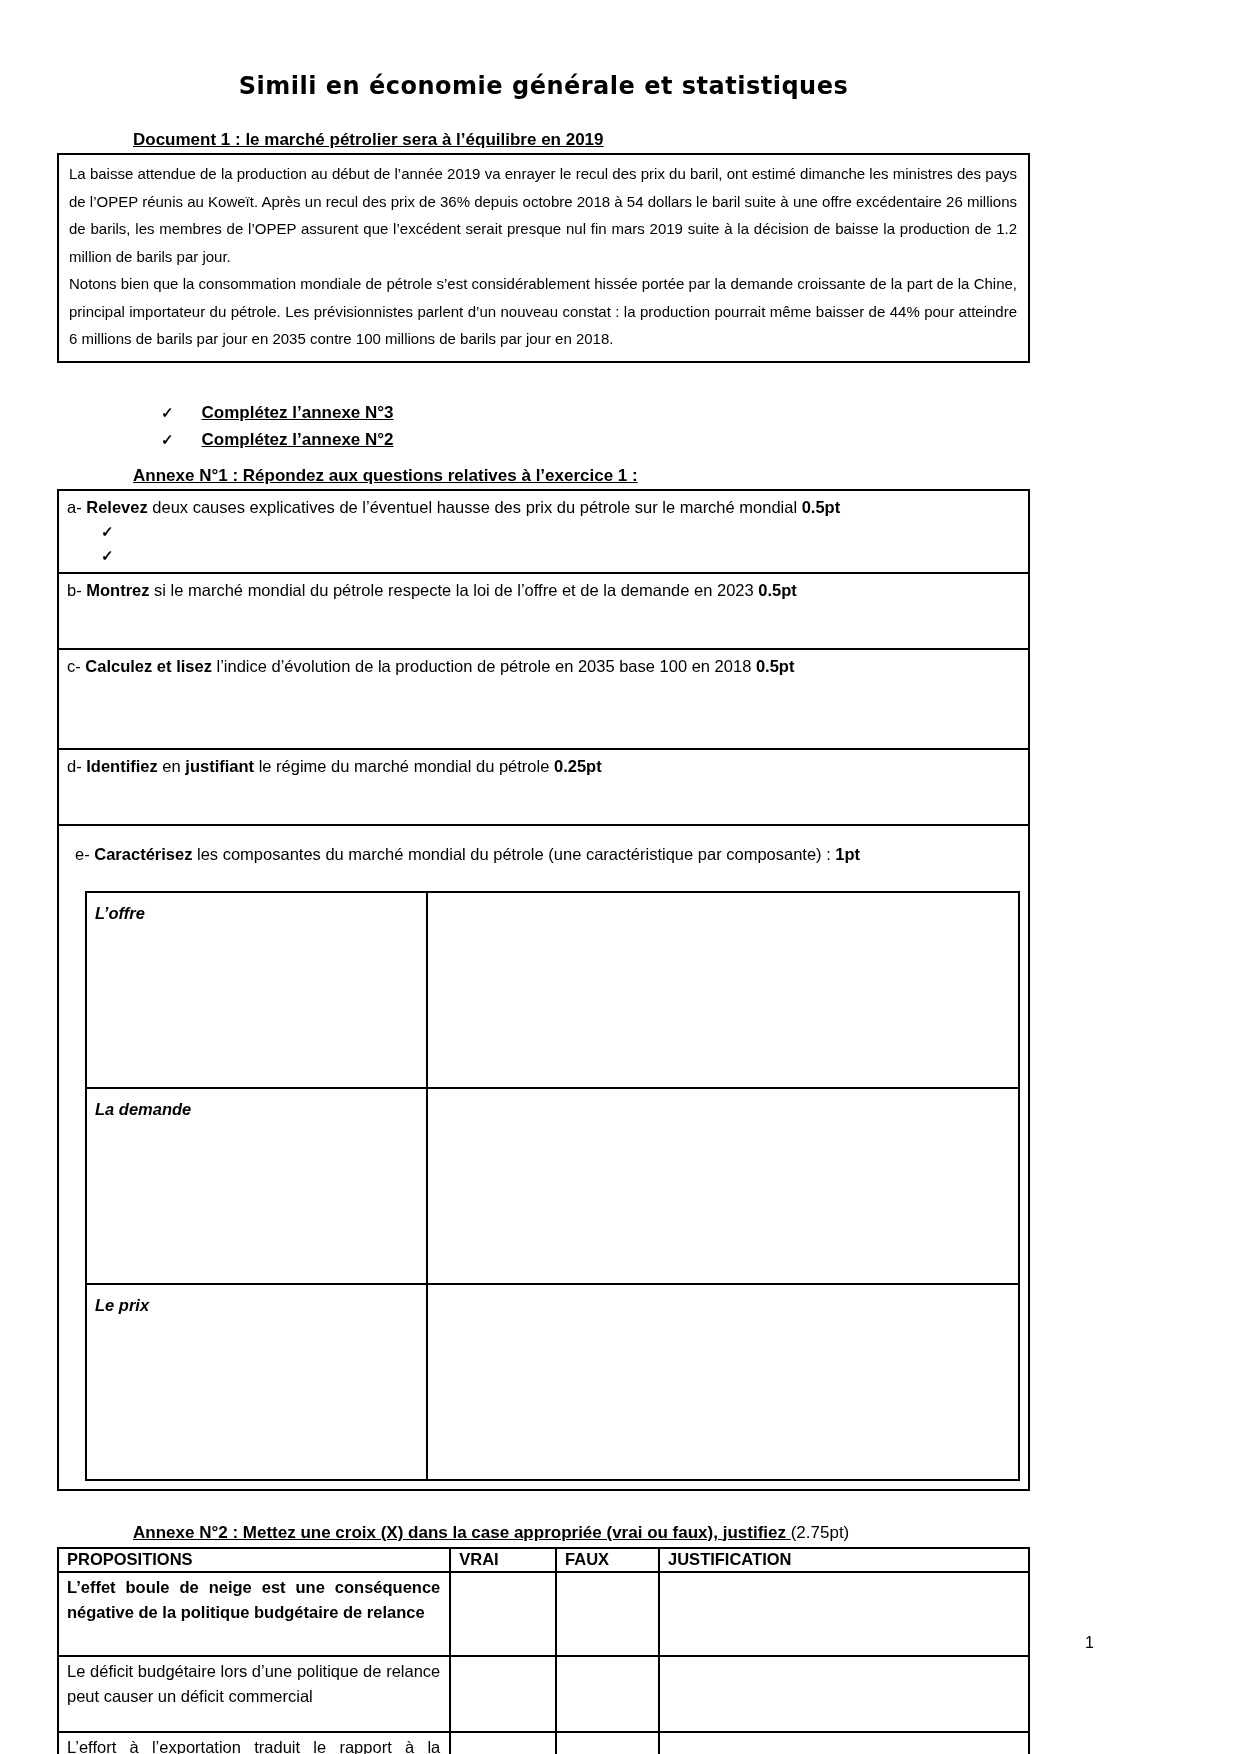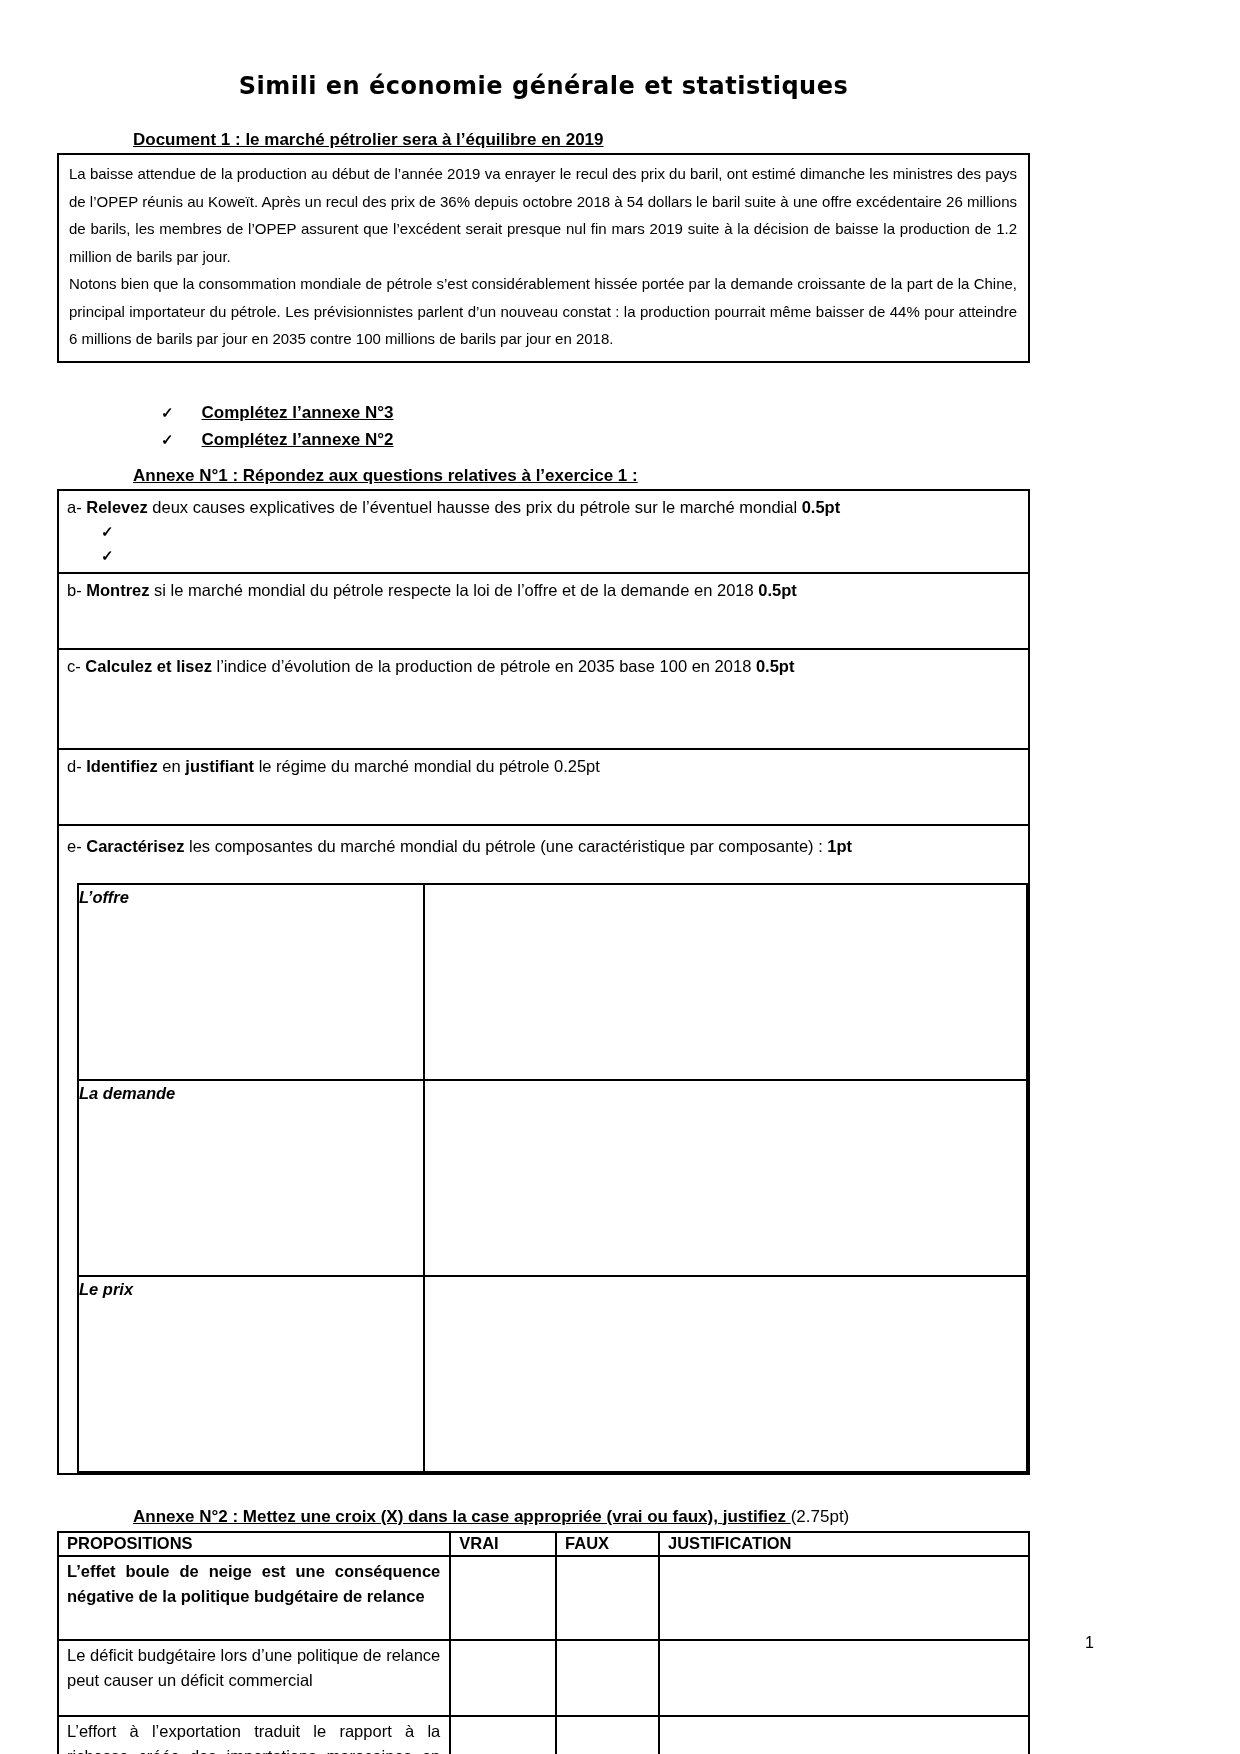--- a/index.html
+++ b/index.html
@@ -61,21 +61,21 @@
     border:2px solid #000;
     vertical-align:top;
     padding:4px 8px;
     font-size:16.5px;
     line-height:25px;
   }
   .row-a td { height:72px; }
   .row-b td { height:76px; }
   .row-c td { height:100px; }
   .row-d td { height:76px; }
-  .row-e td { height:196px; padding:0;margin-top:32px; }
+  .row-e td { height:196px; padding:8px;margin-top:32px; }
   .check-line { padding-left:34px; font-size:15px; line-height:24px; font-weight:bold; }
   .row-e .q-text { padding:8px 8px 0 8px; }
 
   
   .comp-table {
     margin:24px 0 0 18px;
     width:calc(100% - 18px);
     border-collapse:collapse;
   }
   .comp-table td { border:2px solid #000; vertical-align:top; }
@@ -149,31 +149,31 @@
       <tbody>
           <tr class="row-a">
         <td>
           <div class="q-text"><span>a- </span><span style="font-weight: bold;">Relevez</span><span> deux causes explicatives de l’éventuel hausse des prix du pétrole sur le marché mondial </span><span style="font-weight: bold;">0.5pt</span></div>
           <div class="check-line">✓</div>
           <div class="check-line">✓</div>
         </td>
       </tr>
       <tr class="row-b">
         <td>
-          <div class="q-text"><span>b- </span><span style="font-weight: bold;">Montrez</span><span> si le marché mondial du pétrole respecte la loi de l’offre et de la demande en 2018 </span><span style="font-weight: bold;">0.5pt</span></div>
+          <div class="q-text"><span>b- </span><span style="font-weight: bold;">Montrez</span><span> si le marché mondial du pétrole respecte la loi de l’offre et de la demande en 2023 </span><span style="font-weight: bold;">0.5pt</span></div>
         </td>
       </tr>
       <tr class="row-c">
         <td>
           <div class="q-text"><span>c- </span><span style="font-weight: bold;">Calculez et lisez</span><span> l’indice d’évolution de la production de pétrole en 2035 base 100 en 2018 </span><span style="font-weight: bold;">0.5pt</span></div>
         </td>
       </tr>
       <tr class="row-d">
         <td>
-          <div class="q-text"><span>d- </span><span style="font-weight: bold;">Identifiez</span><span> en </span><span style="font-weight: bold;">justifiant</span><span> le régime du marché mondial du pétrole </span><span style="font-weight: normal;">0.25pt</span></div>
+          <div class="q-text"><span>d- </span><span style="font-weight: bold;">Identifiez</span><span> en </span><span style="font-weight: bold;">justifiant</span><span> le régime du marché mondial du pétrole </span><span style="font-weight: bold;">0.25pt</span></div>
         </td>
       </tr>
       <tr class="row-e">
         <td>
           <div class="q-text"><span>e- </span><span style="font-weight: bold;">Caractérisez</span><span> les composantes du marché mondial du pétrole (une caractéristique par composante) : </span><span style="font-weight: bold;">1pt</span></div>
           <table class="comp-table">
             <tbody>
                   <tr>
               <td class="comp-label">L’offre</td>
               <td class="comp-answer"></td>

